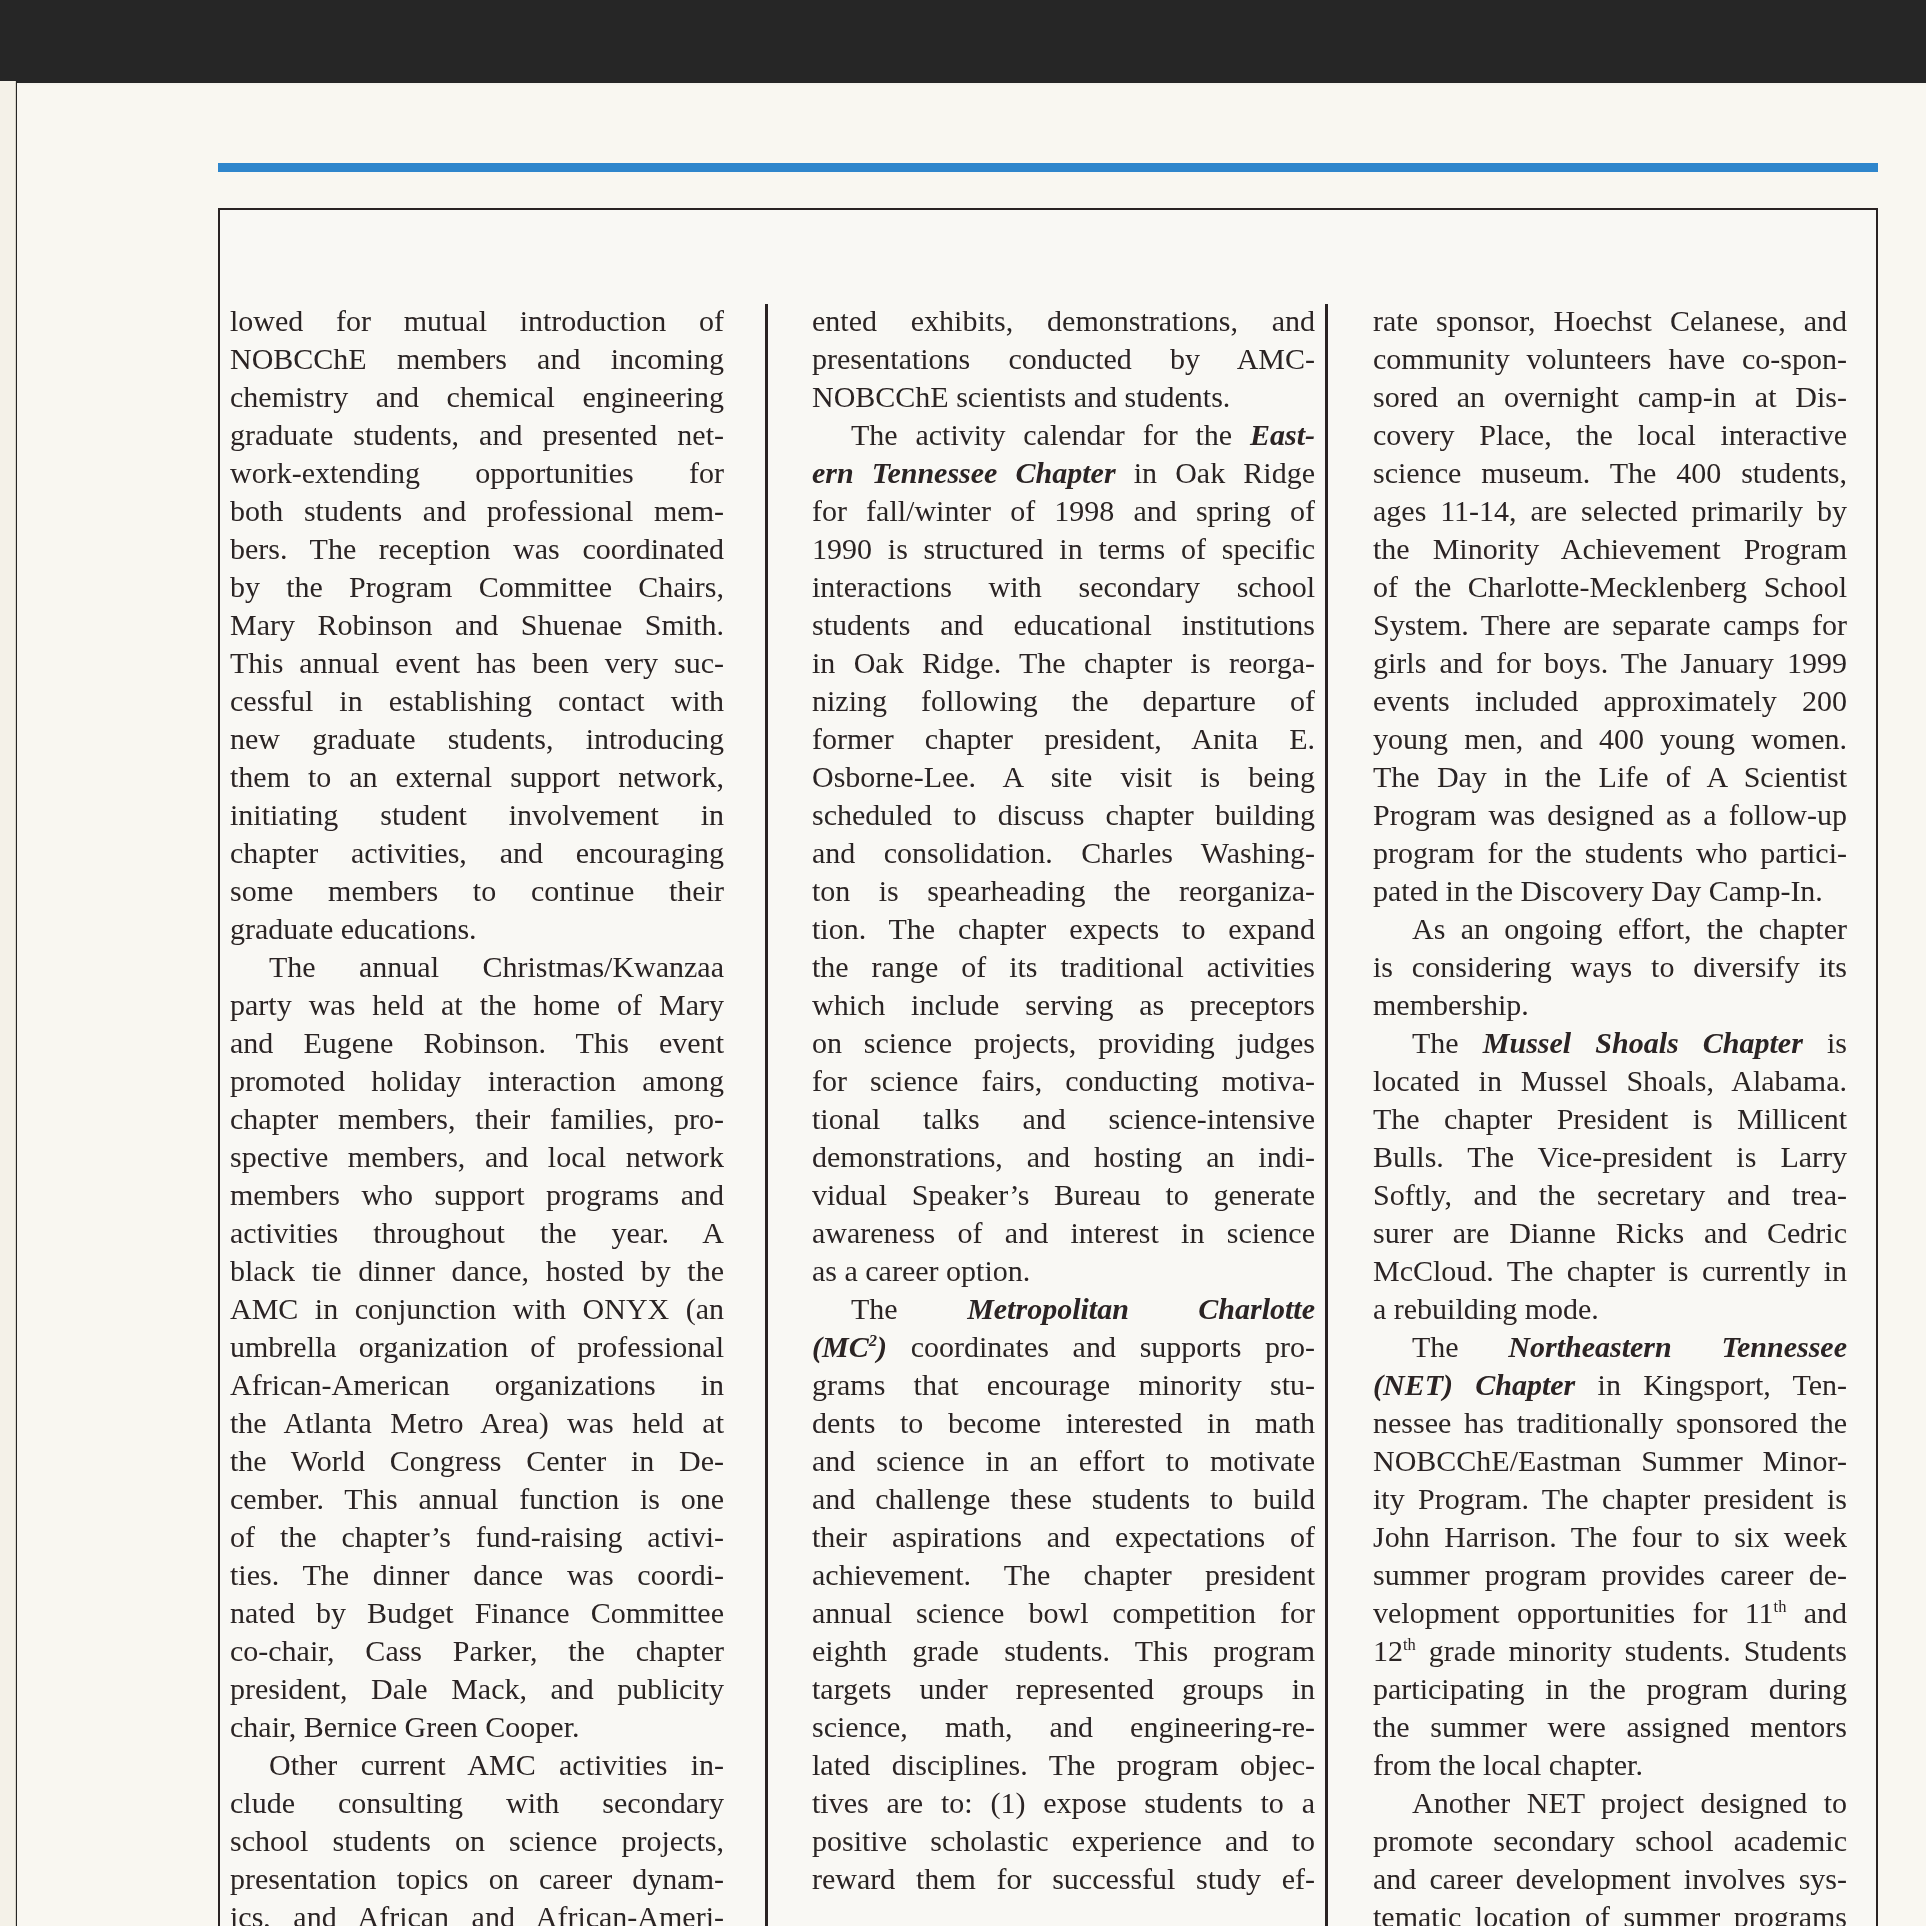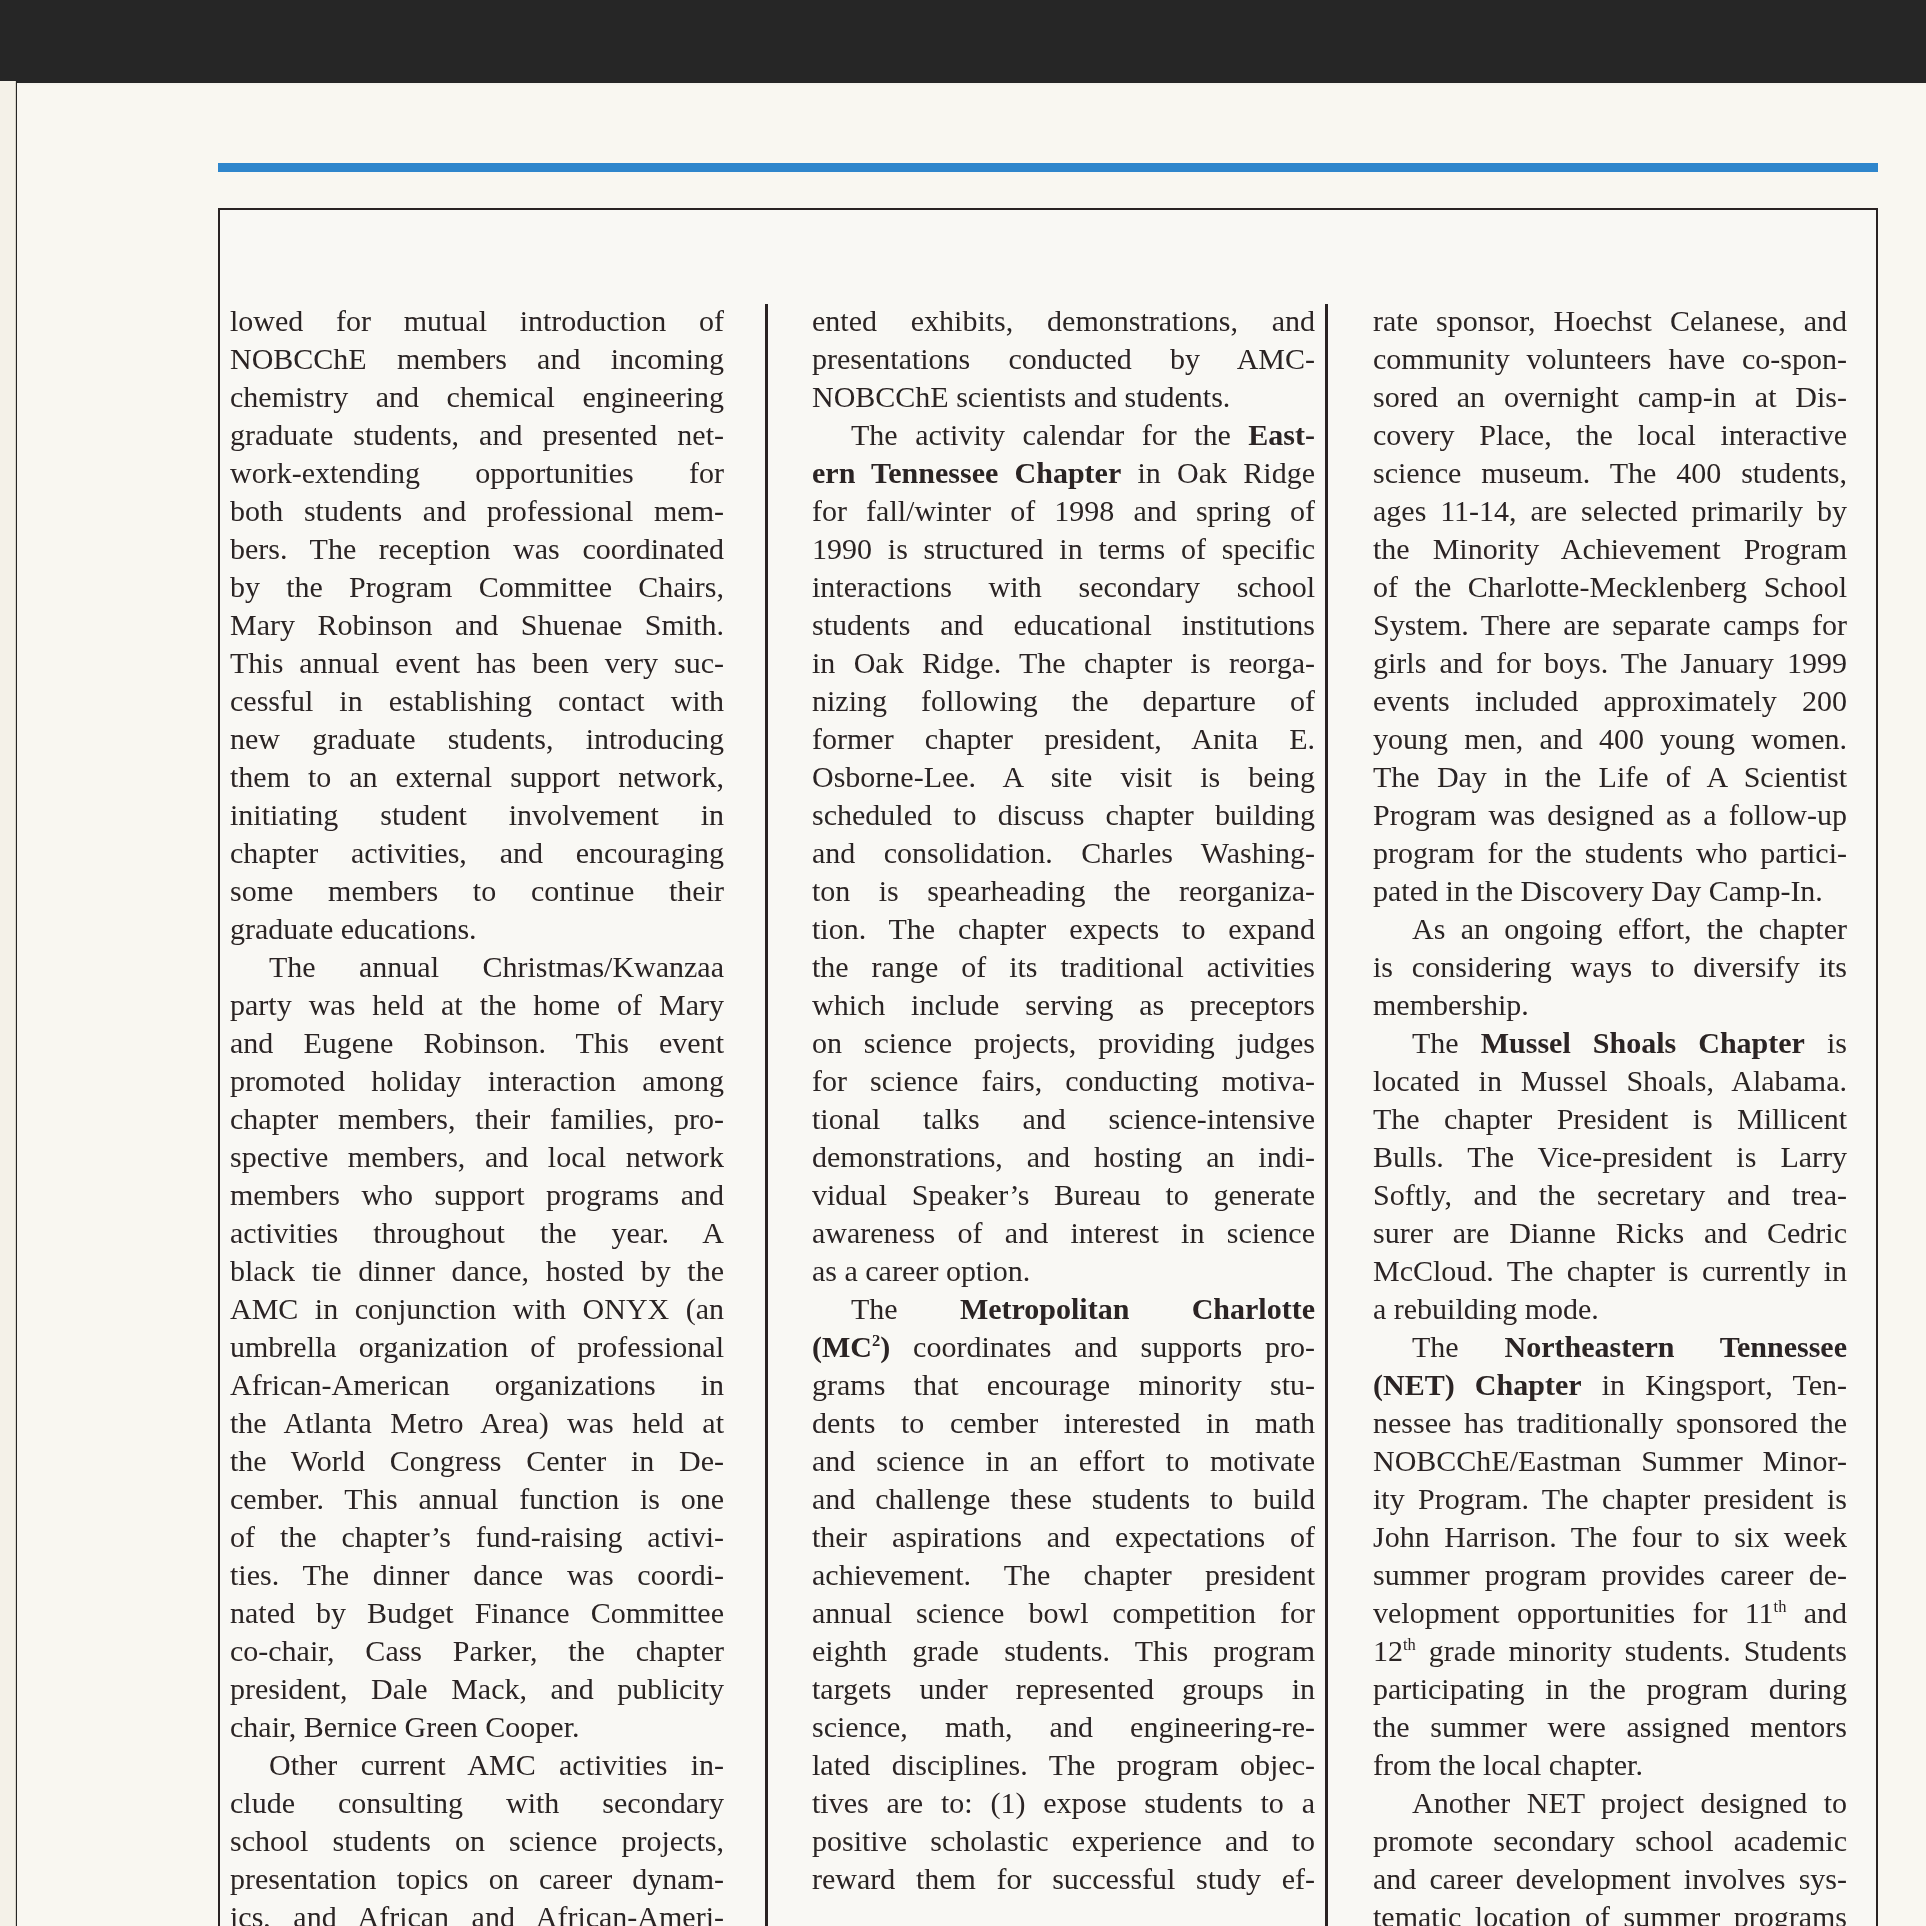--- a/index.html
+++ b/index.html
@@ -75,20 +75,21 @@
     height: 38px;
   }
   .line.last {
     text-align-last: left;
   }
   .line.indent {
     padding-left: 39px;
   }
   .bold {
     font-weight: bold;
+    font-style: italic;
   }
   sup {
     font-size: 0.55em;
     line-height: 0;
     vertical-align: super;
   }
 </style>
 </head>
 <body>
 
@@ -171,21 +172,21 @@
   <span class="line">on science projects, providing judges</span>
   <span class="line">for science fairs, conducting motiva-</span>
   <span class="line">tional talks and science-intensive</span>
   <span class="line">demonstrations, and hosting an indi-</span>
   <span class="line">vidual Speaker’s Bureau to generate</span>
   <span class="line">awareness of and interest in science</span>
   <span class="line last">as a career option.</span>
   <span class="line indent"><span>The </span><span class="bold">Metropolitan Charlotte</span></span>
   <span class="line"><span class="bold"><span>(MC</span><sup>2</sup><span>)</span></span><span> coordinates and supports pro-</span></span>
   <span class="line">grams that encourage minority stu-</span>
-  <span class="line">dents to cember interested in math</span>
+  <span class="line">dents to become interested in math</span>
   <span class="line">and science in an effort to motivate</span>
   <span class="line">and challenge these students to build</span>
   <span class="line">their aspirations and expectations of</span>
   <span class="line">achievement. The chapter president</span>
   <span class="line">annual science bowl competition for</span>
   <span class="line">eighth grade students. This program</span>
   <span class="line">targets under represented groups in</span>
   <span class="line">science, math, and engineering-re-</span>
   <span class="line">lated disciplines. The program objec-</span>
   <span class="line">tives are to: (1) expose students to a</span>

